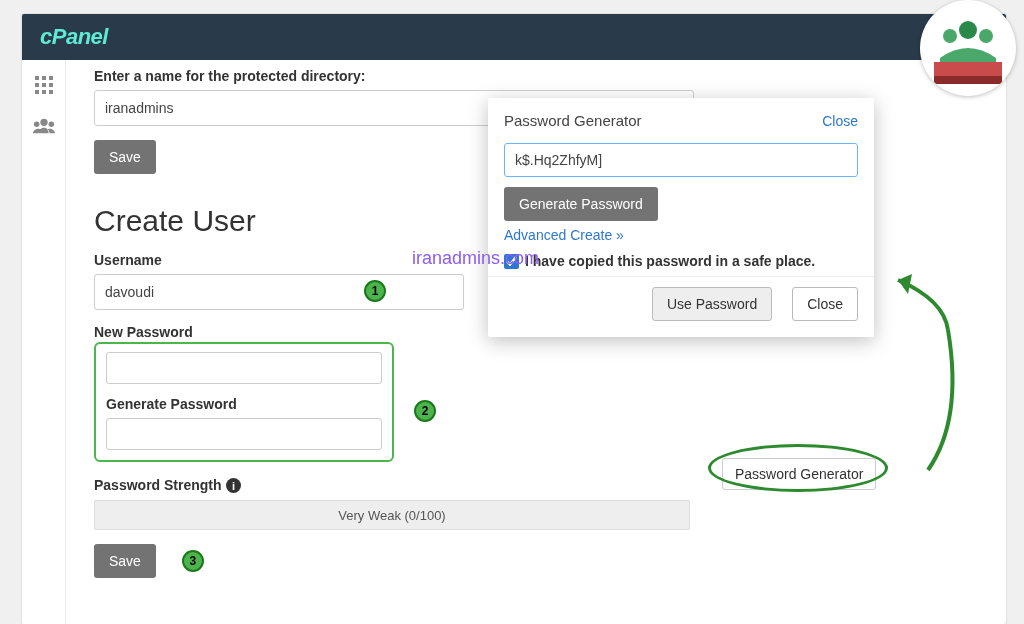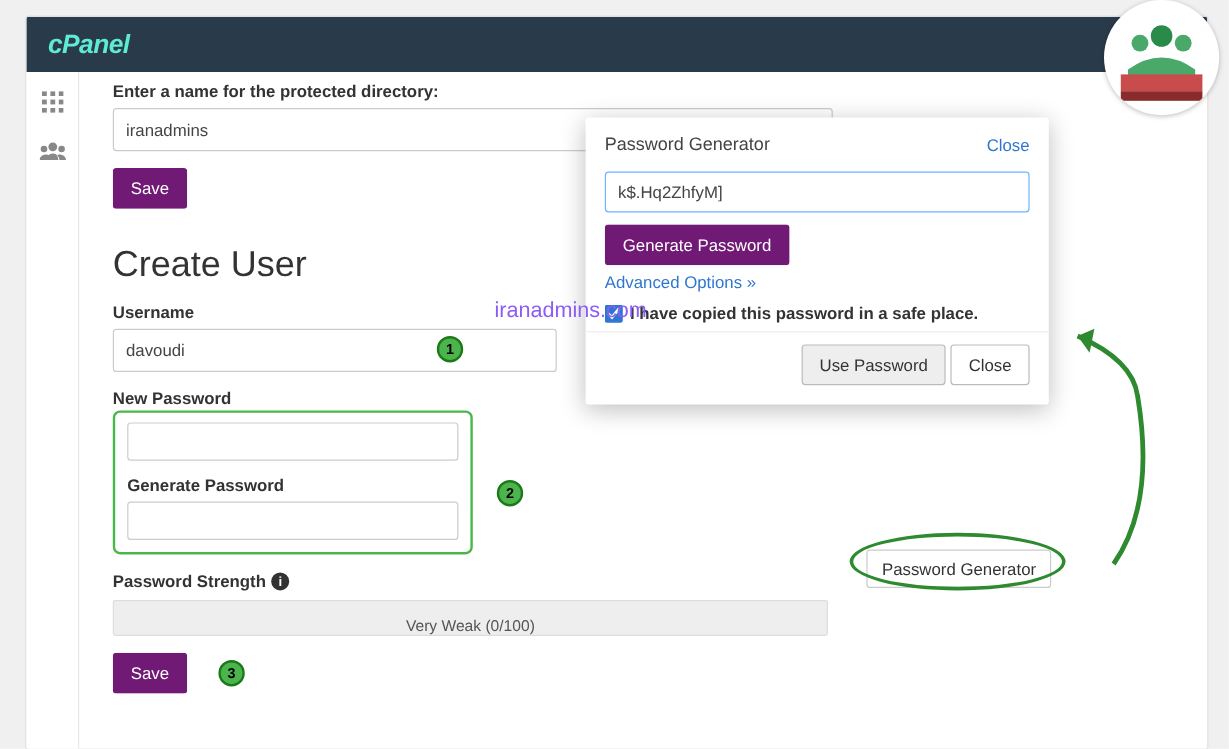--- a/index.html
+++ b/index.html
@@ -9,44 +9,44 @@
     .logo { color: #5eead4; font-style: italic; font-weight: 700; font-size: 22px; letter-spacing: -0.5px; }
     .search-icon { position: absolute; right: 110px; top: 45px; color: #fff; font-size: 16px; z-index: 50;}
     .layout { display: flex; height: calc(100% - 46px); }
     .sidebar { width: 44px; background: #fff; border-right: 1px solid #e8e8e8; padding-top: 16px; display: flex; flex-direction: column; align-items: center; gap: 18px; }
     .sb-icon { font-size: 18px; color: #777; }
     .main { flex: 1; padding: 8px 28px 4px 28px; overflow: visible; position: relative; }
     label.sec { font-weight: 700; font-size: 14px; color: #333; display: block; margin-bottom: 6px; }
     .text-input { width: 600px; height: 36px; border: 1px solid #ccc; border-radius: 3px; padding: 0 10px; font-size: 14px; color: #444; }
     .text-input.wide { width: 600px; }
     .btn { display: inline-block; border-radius: 3px; font-size: 14px; padding: 8px 14px; cursor: pointer; border: 1px solid transparent; }
-    .btn-primary { background: #701a75; color: #fff; }
+    .btn-primary { background: #737373; color: #fff; }
     .btn-default { background: #eee; border: 1px solid #bbb; color: #333; }
     h2.section { font-size: 30px; font-weight: 400; color: #333; margin: 30px 0 14px 0; }
     .field-block { margin-bottom: 14px; position: relative; }
     .pw-box { border: 2px solid #49b749; border-radius: 6px; padding: 4px 10px 10px 10px; width: 300px; position: relative; }
     .pw-box .text-input { width: 100%; height: 32px; }
-    .strength-bar { width: 596px; height: 30px; background: #eee; border: 1px solid #ddd; border-radius: 2px; display: flex; align-items: flex-end; justify-content: center; font-size: 13px; color: #555; }
+    .strength-bar { width: 596px; height: 30px; background: #eee; border: 1px solid #ddd; border-radius: 2px; display: flex; align-items: center; justify-content: center; font-size: 13px; color: #555; }
     .badge-inline{display:inline-flex;width:22px;height:22px;border-radius:50%;background:#4db34d;border:2px solid #1a7a1a;color:#000;font-weight:700;font-size:12px;align-items:center;justify-content:center;vertical-align:middle;margin-left:10px;}
     .bottom-row { display: flex; align-items: center; gap: 16px; margin-top: 10px; }
     .pgen-btn-wrap { position: absolute; left: 700px; top: 444px; }
     .pgen-btn { background: #fff; border: 1px solid #ccc; padding: 7px 12px; border-radius: 3px; font-size: 14px; color: #333; }
     .ellipse { position: absolute; left: 686px; top: 430px; width: 180px; height: 48px; border: 3px solid #2e8a2e; border-radius: 50%; pointer-events: none; }
     .arrow-svg { position: absolute; left: 856px; top: 256px; pointer-events: none; }
 
     
     .modal { position: absolute; left: 466px; top: 84px; width: 386px; background: #fff; box-shadow: 0 4px 20px rgba(0,0,0,0.25); border-radius: 2px; z-index: 20; }
     .modal-header { display: flex; justify-content: space-between; align-items: center; padding: 14px 16px; font-size: 15px; color: #444; }
     .close-link { color: #2e77d0; font-size: 14px; cursor: pointer; }
     .modal-body { padding: 0 16px 6px 16px; }
     .modal .text-input { width: 100%; border: 1px solid #6fb3ff; height: 34px; margin-bottom: 10px; }
     .adv-link { color: #2e77d0; font-size: 14px; display: inline-block; margin: 6px 0 10px 0; }
     .chk-row { font-size: 14px; font-weight: 700; color: #333; display: flex; align-items: center; gap: 6px; margin-bottom: 1px; }
     .chk-row input { accent-color: #2e77d0; width: 15px; height: 15px; }
-    .modal-footer { display: flex; justify-content: flex-end; gap: 4px; padding: 10px 16px 16px 16px; border-top: 1px solid #eee; }
+    .modal-footer { display: flex; justify-content: flex-end; gap: 20px; padding: 10px 16px 16px 16px; border-top: 1px solid #eee; }
     .info-icon { display:inline-flex; width:15px; height:15px; border-radius:50%; background:#333; color:#fff; font-size:11px; align-items:center; justify-content:center; font-weight:700; font-style: normal; vertical-align: middle;}
     .watermark-logo { position:absolute; right:8px; top:0px; width:96px; height:96px; border-radius:50%; background:#fff; box-shadow:0 1px 4px rgba(0,0,0,0.25); z-index:60; overflow:hidden;}
     .watermark-text{ position:absolute; left:390px; top:234px; font-size:18px; color:#8b5cf6; z-index:30; pointer-events:none;}
   </style>
 </head>
 <body>
 
 <div class="watermark-logo">
   <svg viewBox="0 0 96 96" width="96" height="96">
     <circle cx="48" cy="30" r="9" fill="#2a8a4a"></circle>
@@ -148,21 +148,21 @@
   </svg>
 
   <div class="modal">
     <div class="modal-header">
       <span>Password Generator</span>
       <span class="close-link">Close</span>
     </div>
     <div class="modal-body">
       <input class="text-input" value="k$.Hq2ZhfyM]" style="">
       <button class="btn btn-primary">Generate Password</button>
-      <div><a class="adv-link">Advanced Options »</a></div>
+      <div><a class="adv-link">Advanced Create »</a></div>
       <label class="chk-row">
         <input type="checkbox" checked="" style="">
         <span>I have copied this password in a safe place.</span>
       </label>
     </div>
     <div class="modal-footer">
       <button class="btn btn-default">Use Password</button>
       <button class="btn btn-default" style="background:#fff">Close</button>
     </div>
   </div>

